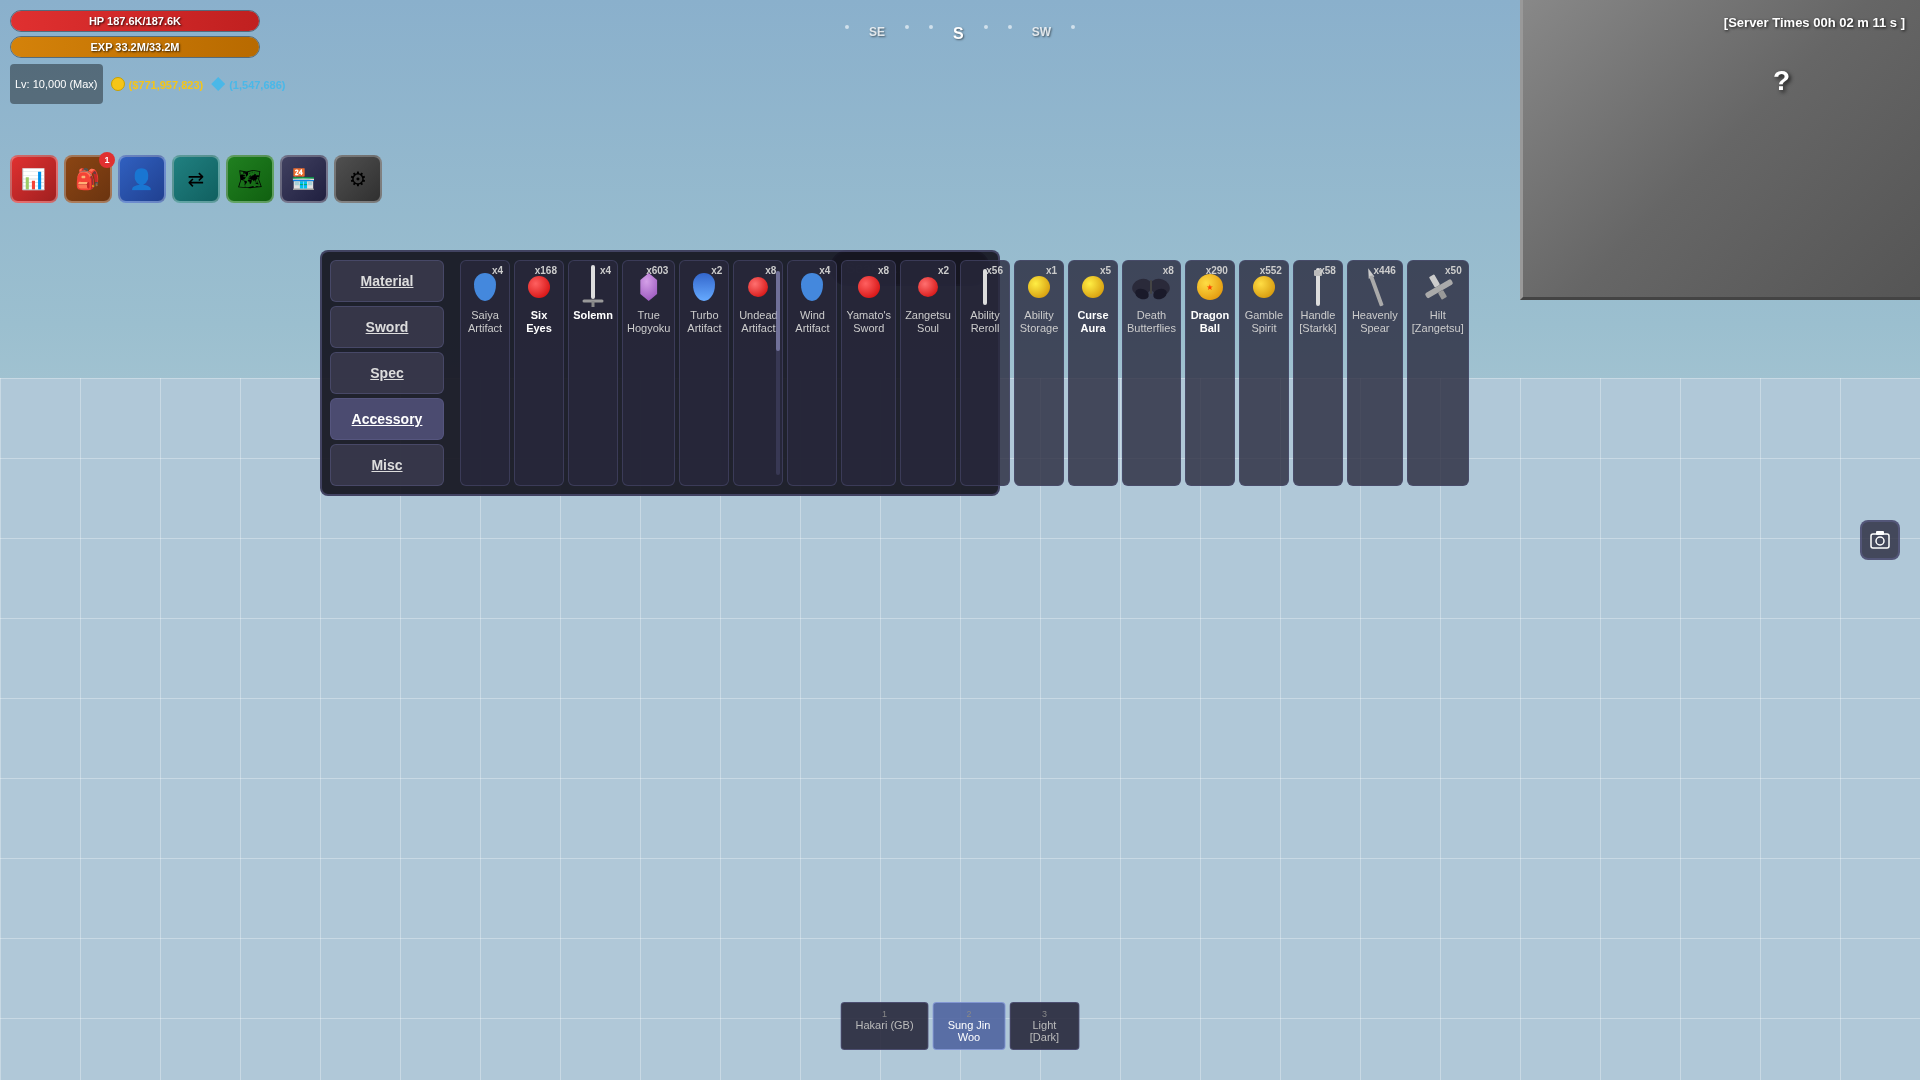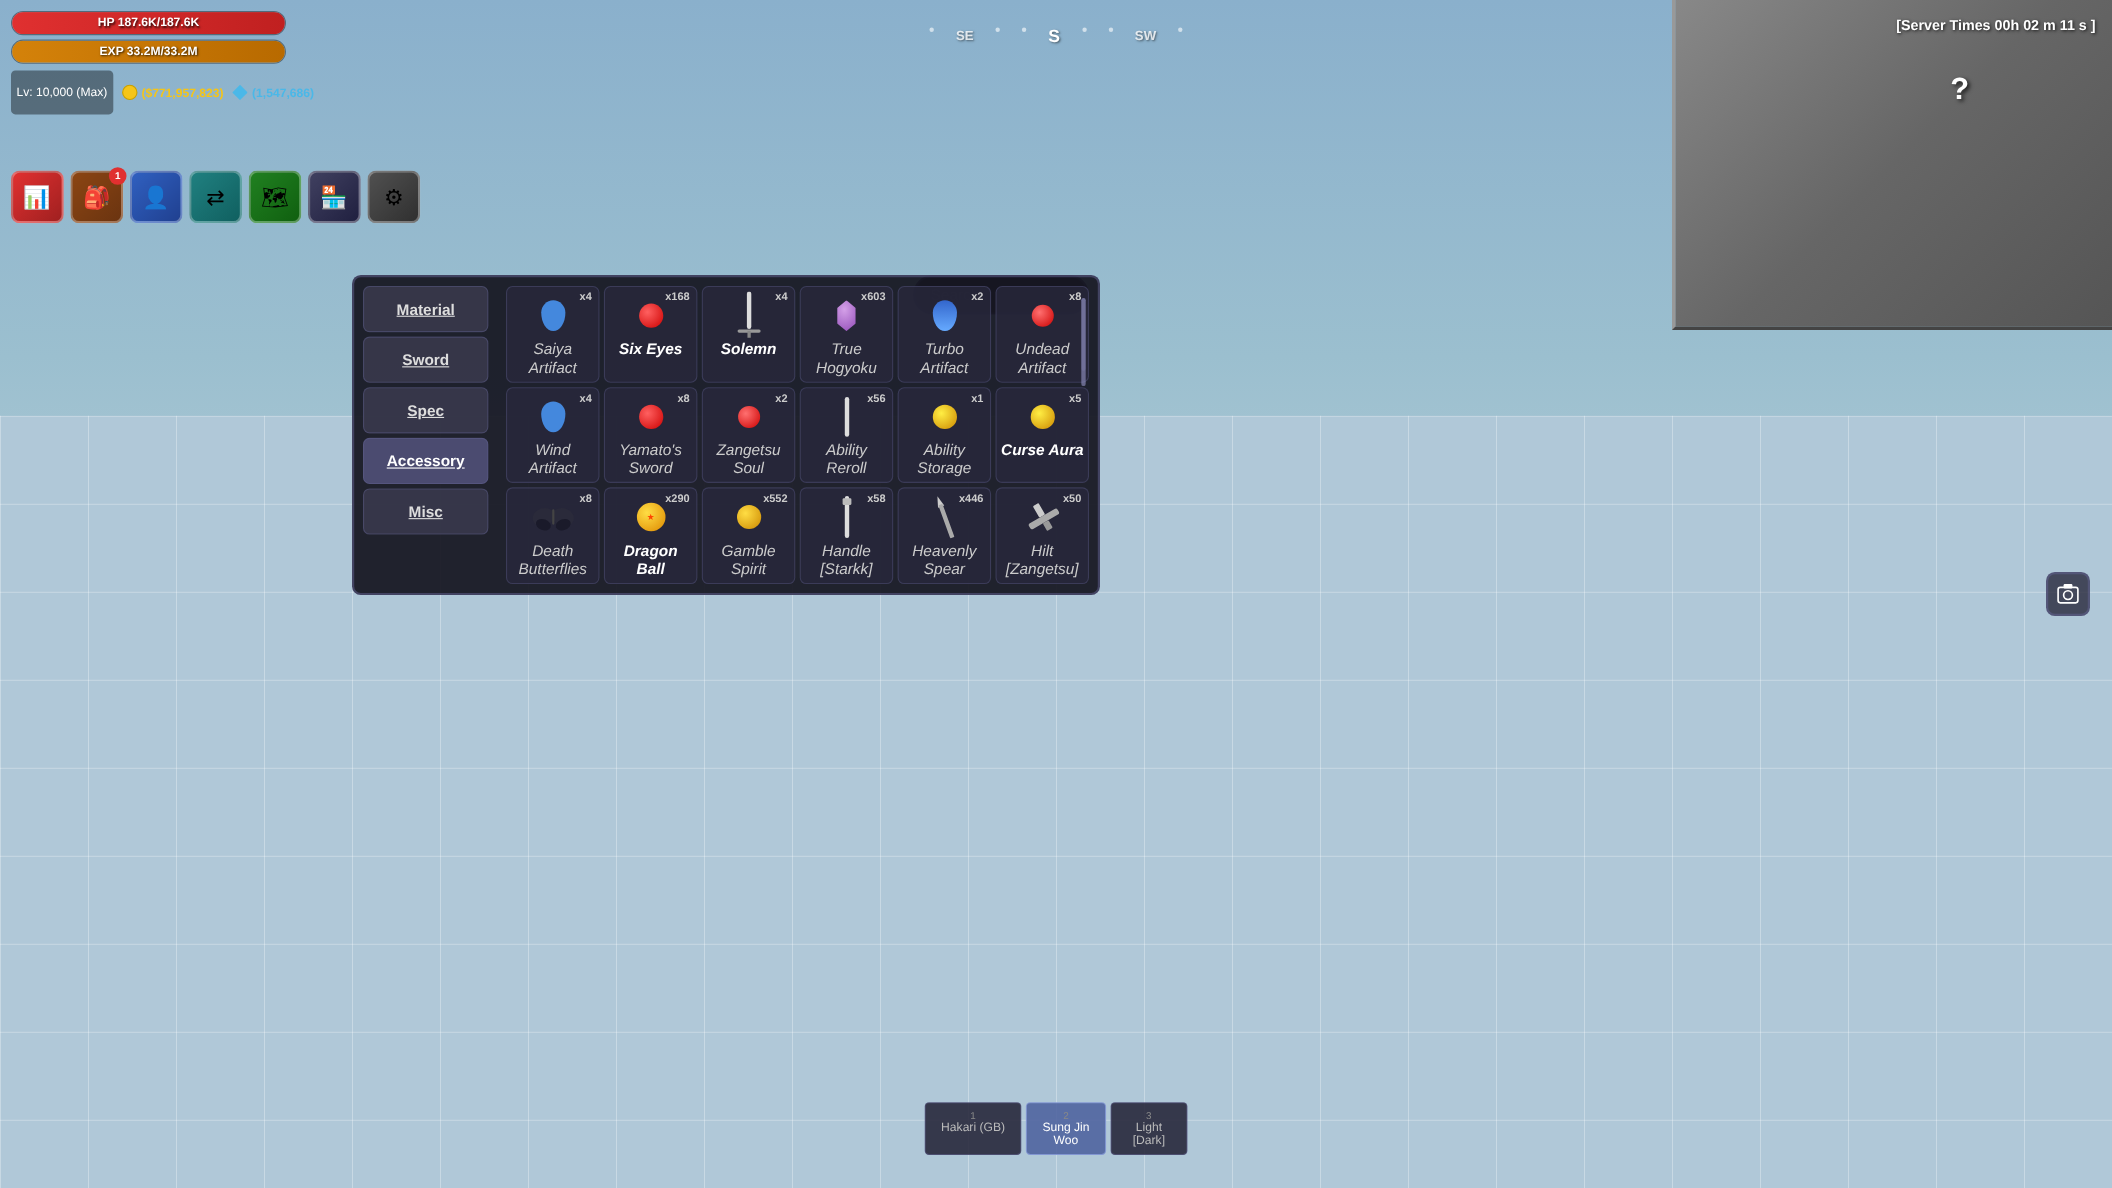--- a/index.html
+++ b/index.html
@@ -249,21 +249,20 @@
     .nav-btn:hover, .nav-btn.active {
       background: rgba(80, 80, 120, 0.9);
       color: white;
     }
 
     
     .inv-content {
       flex: 1;
       padding: 8px;
       display: flex;
-      flex-direction: column;
       gap: 4px;
     }
 
     
     .search-bar {
       position: absolute;
       top: 250px;
       left: 830px;
       width: 160px;
     }
@@ -313,25 +312,24 @@
     .item-icon {
       width: 40px;
       height: 40px;
       display: flex;
       align-items: center;
       justify-content: center;
       font-size: 22px;
     }
 
     .item-name {
-      font-size: 14px;
+      font-size: 11px;
       color: #ccc;
       text-align: center;
       line-height: 1.2;
-      font-style: italic;
     }
 
     .item-name.bold {
       font-weight: bold;
       color: white;
       text-align: center;
     }
 
     
     .icon-blue-drop {

